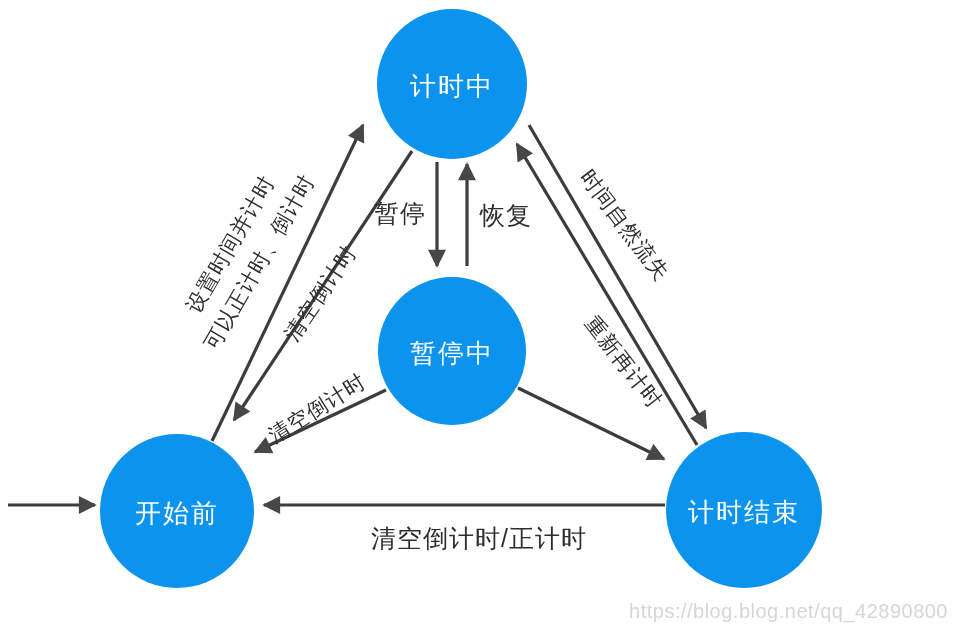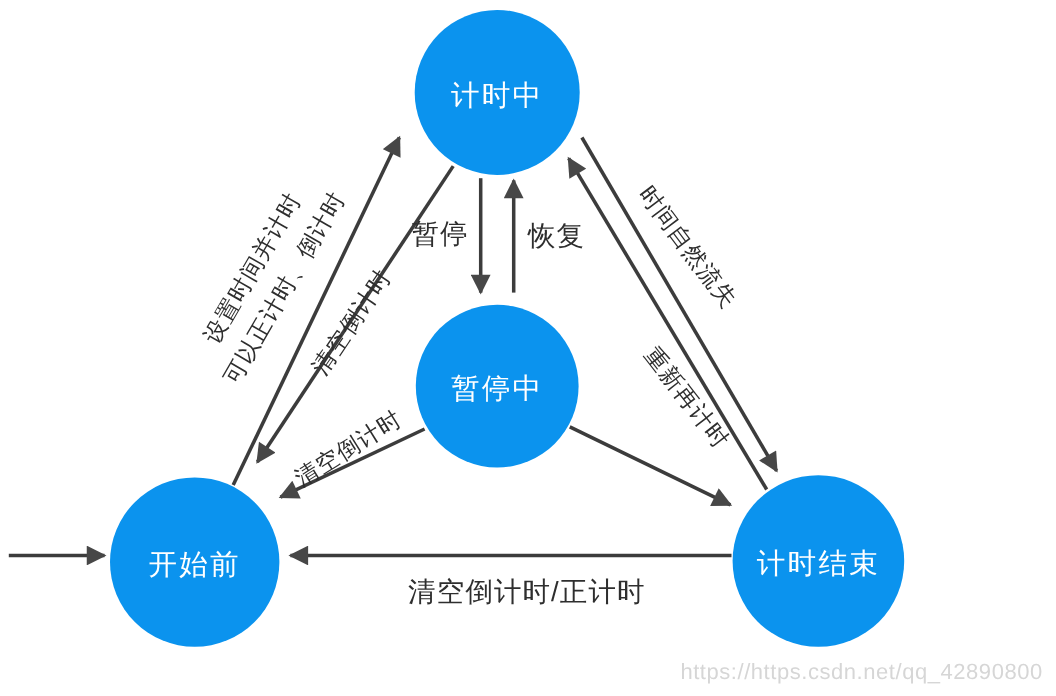--- a/index.html
+++ b/index.html
@@ -94,14 +94,14 @@
     <g>
       <circle class="node-circle" cx="177" cy="511" r="77" fill="#0b93ee"></circle>
       <text class="node-label" x="177" y="513" text-anchor="middle" dominant-baseline="central">开始前</text>
     </g>
     <g>
       <circle class="node-circle" cx="744" cy="510" r="78" fill="#0b93ee"></circle>
       <text class="node-label" x="744" y="512" text-anchor="middle" dominant-baseline="central">计时结束</text>
     </g>
   </svg>
 
-  <div class="watermark">https://https.csdn.net/qq_42890800</div>
+  <div class="watermark">https://blog.blog.net/qq_42890800</div>
 </div>
 
 </body></html>

